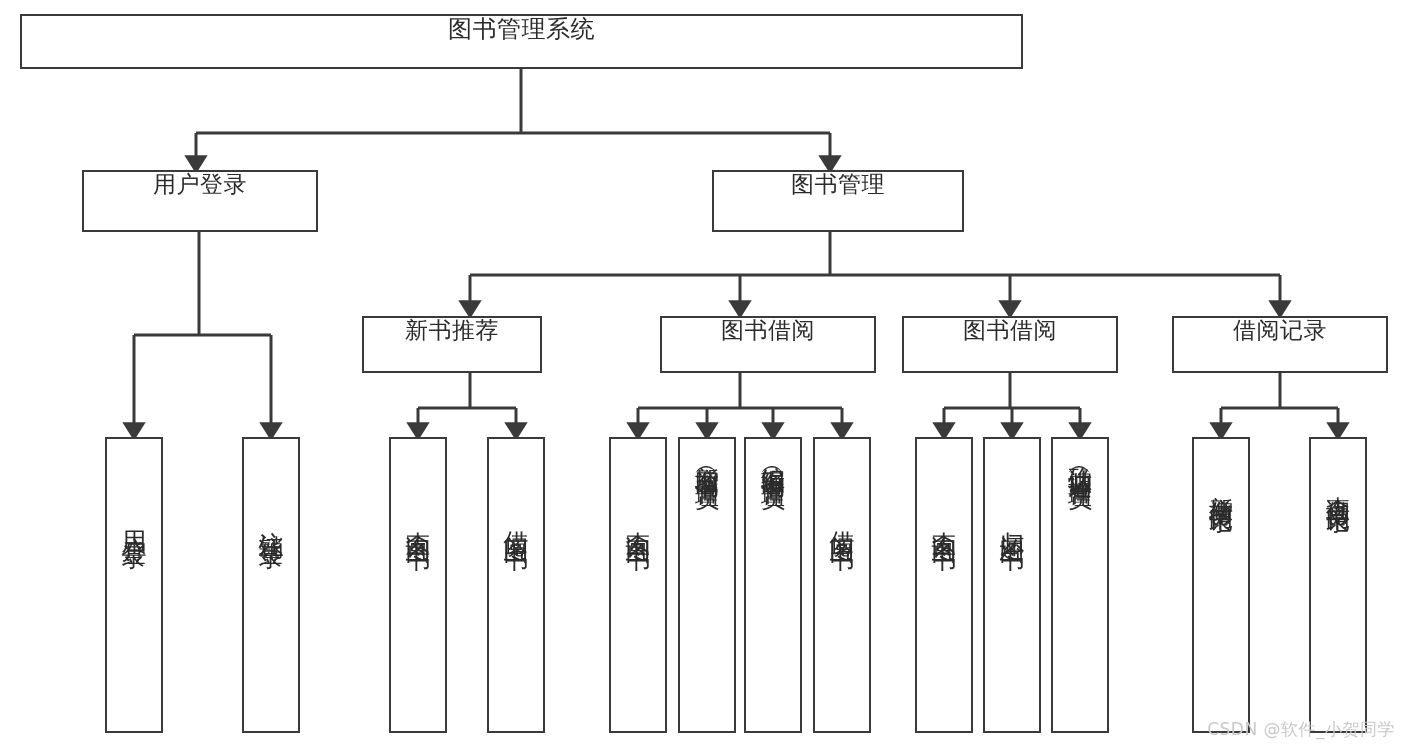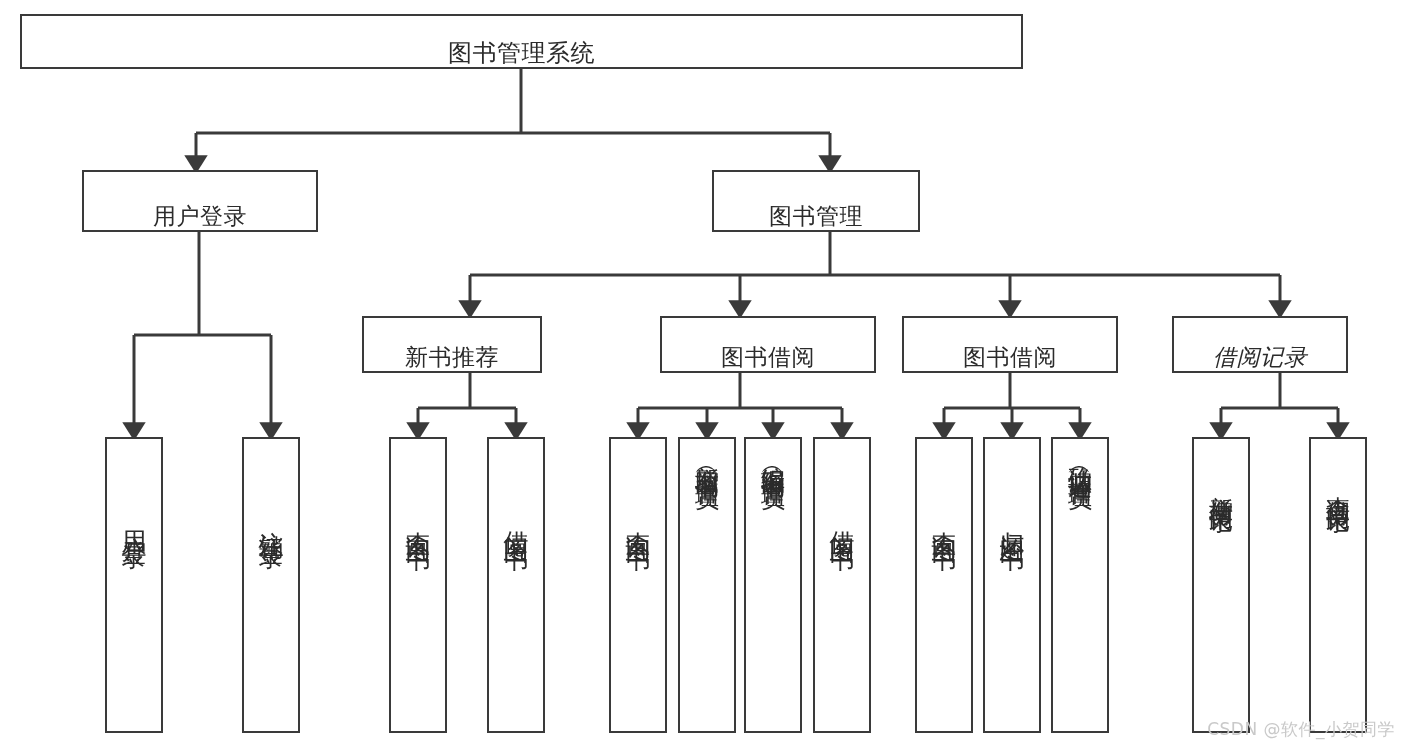--- a/index.html
+++ b/index.html
@@ -24,21 +24,21 @@
     width: 1405px;
     height: 747px;
     pointer-events: none;
   }
   .node {
     position: absolute;
     box-sizing: border-box;
     border: 2px solid #3a3a3a;
     background: #ffffff;
     display: flex;
-    align-items: flex-end;
+    align-items: flex-start;
     justify-content: center;
     color: #2b2b2b;
   }
   .node-label {
     display: block;
     text-align: center;
     line-height: 1.12;
     white-space: nowrap;
   }
   
@@ -133,34 +133,34 @@
     </g>
   </svg>
 
   <div class="node horiz root" style="left:20px; top:14px; width:1003px; height:55px;">
     <span class="node-label">图书管理系统</span>
   </div>
 
   <div class="node horiz" style="left:82px; top:170px; width:236px; height:62px;">
     <span class="node-label">用户登录</span>
   </div>
-  <div class="node horiz" style="left:712px; top:170px; width:208px; height:62px;">
+  <div class="node horiz" style="left:712px; top:170px; width:252px; height:62px;">
     <span class="node-label">图书管理</span>
   </div>
 
   <div class="node horiz" style="left:362px; top:316px; width:180px; height:57px;">
     <span class="node-label">新书推荐</span>
   </div>
   <div class="node horiz" style="left:632px; top:316px; width:216px; height:57px;margin-left:28px;">
     <span class="node-label">图书借阅</span>
   </div>
   <div class="node horiz" style="left:902px; top:316px; width:216px; height:57px;">
     <span class="node-label">图书借阅</span>
   </div>
-  <div class="node horiz" style="left:1172px; top:316px; width:176px; height:57px;font-style:italic;">
+  <div class="node horiz" style="left:1172px; top:316px; width:216px; height:57px;">
     <span class="node-label">借阅记录</span>
   </div>
 
   <div class="node vert" style="left:105px; top:437px; width:58px; height:296px; padding-top:72px;">
     <span class="node-label">用户登录</span>
   </div>
   <div class="node vert" style="left:242px; top:437px; width:58px; height:296px; padding-top:72px;">
     <span class="node-label">注销登录</span>
   </div>
 

